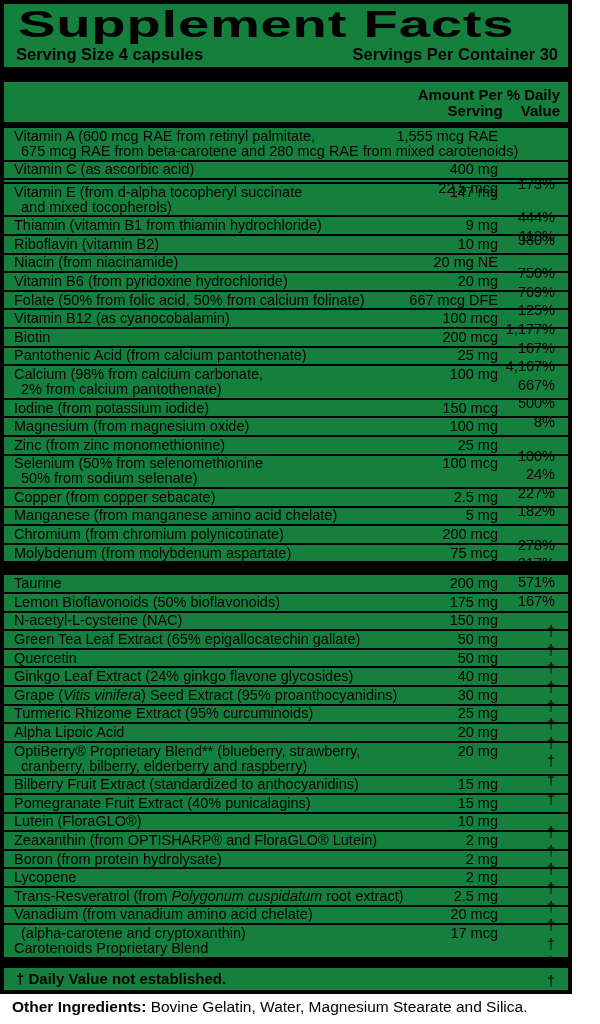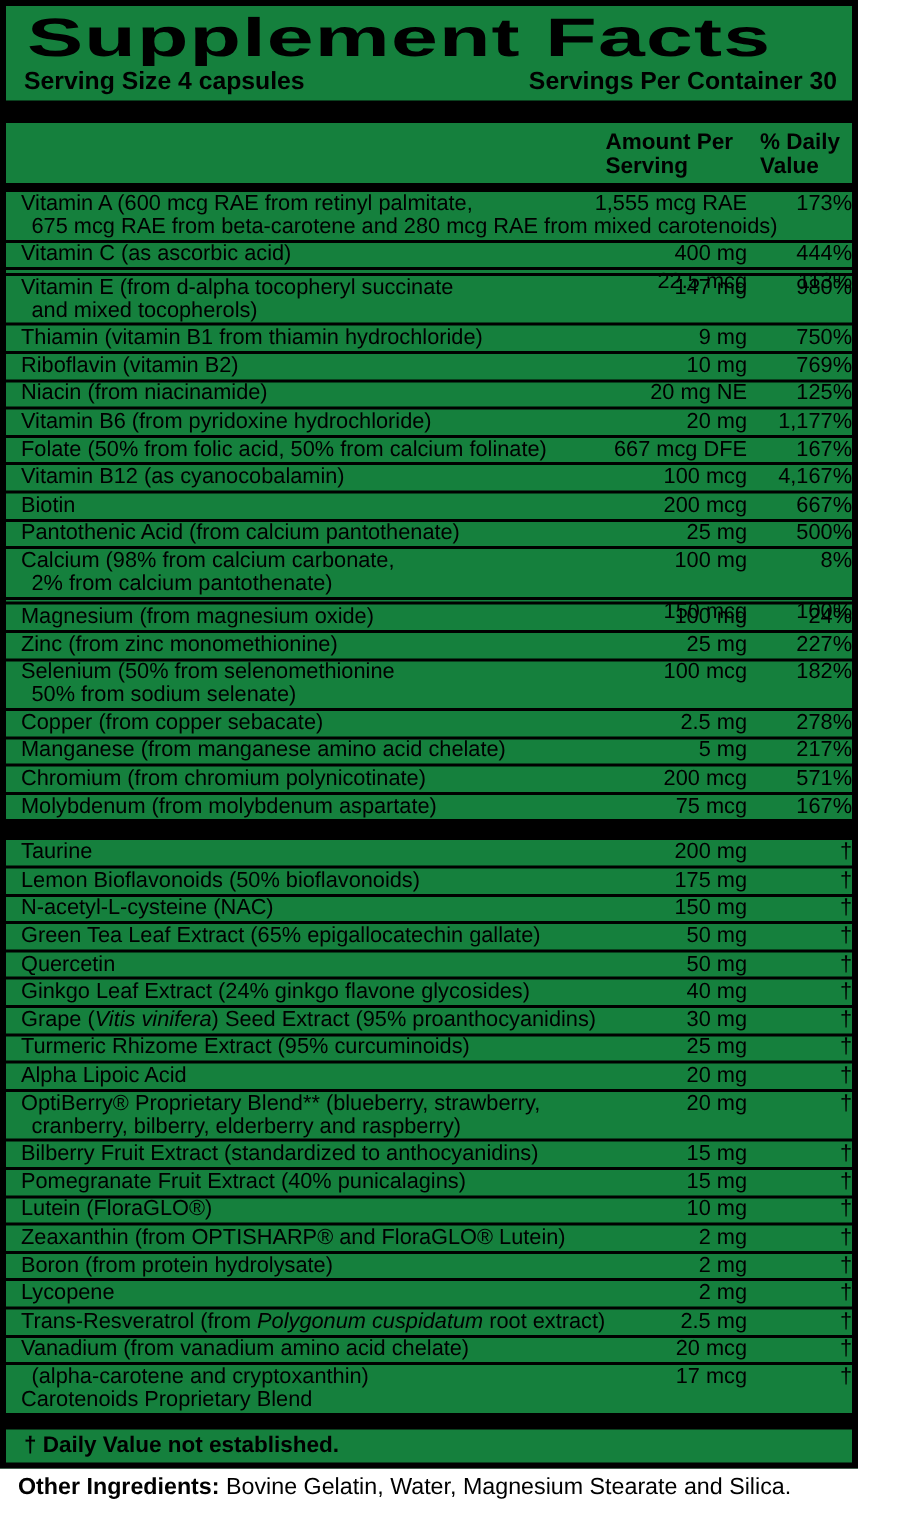--- a/index.html
+++ b/index.html
@@ -35,35 +35,35 @@
     font-weight:700; font-size:16.5px; line-height:18px;
     padding:1px 10px 4px 12px;
     text-align:right;
   }
   .bar { background:#000; width:100%; }
   .bar-1 { height:15px; }
   .bar-2 { height:6px; }
   .bar-3 { height:14px; }
   .bar-4 { height:11px; }
   .colheads {
-    display:flex; justify-content:flex-end; gap:18px;
+    display:flex; justify-content:flex-end; gap:4px;
     font-weight:700; font-size:15px; line-height:16px;
-    text-align:left;
+    text-align:right;
     padding:5px 8px 3px 0;
   }
   .rows .row { position:relative; padding:0.8px 0; }
   .rows .row + .row { border-top:2px solid #000; }
   .name { padding-left:10px; padding-right:0; font-size:14.5px; line-height:15px; }
   .line.cont { padding-left:7px; }
   .amount, .dv {
     position:absolute; top:0.8px;
     font-size:14.5px; line-height:15px; white-space:nowrap;
   }
   .amount { right:70px; }
-  .dv { right:0; }
+  .dv { right:13px;margin-top:48px; }
   em { font-style:italic; }
   .footnote { font-size:15px; line-height:16px; padding:3px 0 3px 12px;font-weight:bold; }
   .other { font-size:15.5px; line-height:17px; padding:4px 6px 0 12px; }
   .other b { font-weight:700; }
 </style>
 </head>
 <body>
 
 <div class="label">
 
@@ -177,20 +177,23 @@
       </div>
       <div class="row">
         <div class="name">
           <div class="line first"><span>Calcium (98% from calcium carbonate,</span></div>
           <div class="line cont"><span>2% from calcium pantothenate)</span></div>
         </div>
         <span class="amount">100 mg</span>
         <span class="dv">8%</span>
       </div>
       <div class="row">
+        <div class="name">
+          <div class="line first"><span>Iodine (from potassium iodide)</span></div>
+        </div>
         <span class="amount">150 mcg</span>
         <span class="dv">100%</span>
       </div>
       <div class="row">
         <div class="name">
           <div class="line first"><span>Magnesium (from magnesium oxide)</span></div>
         </div>
         <span class="amount">100 mg</span>
         <span class="dv">24%</span>
       </div>

